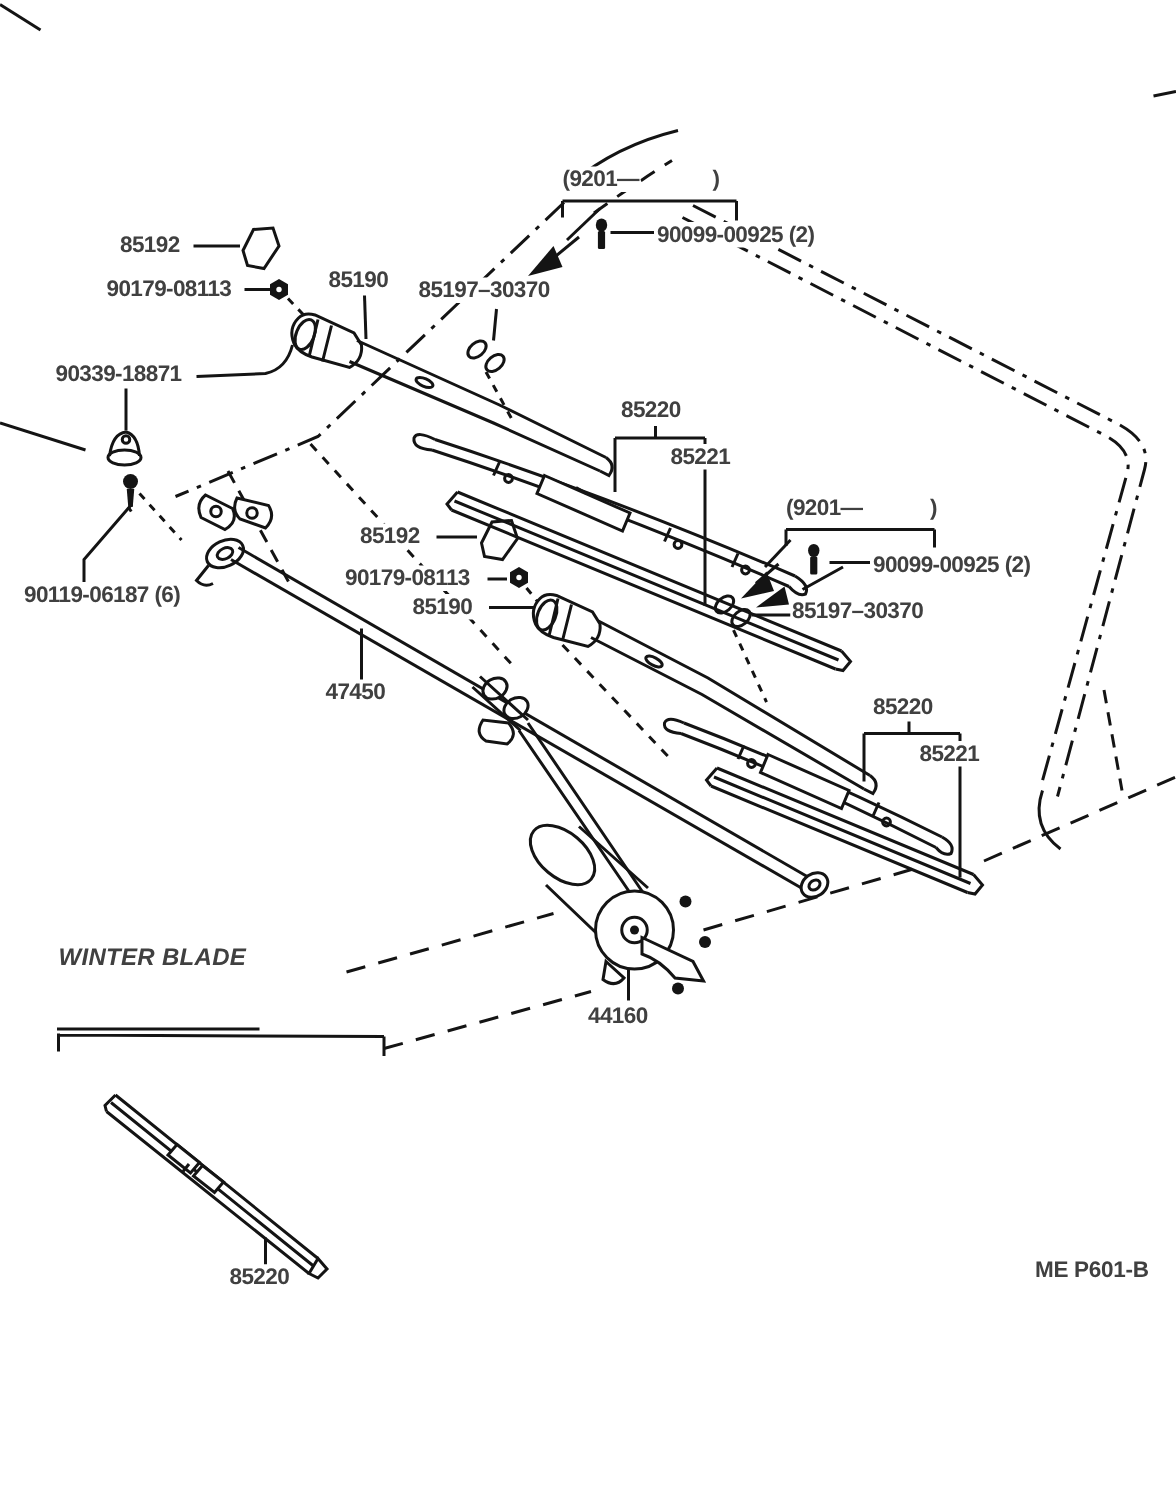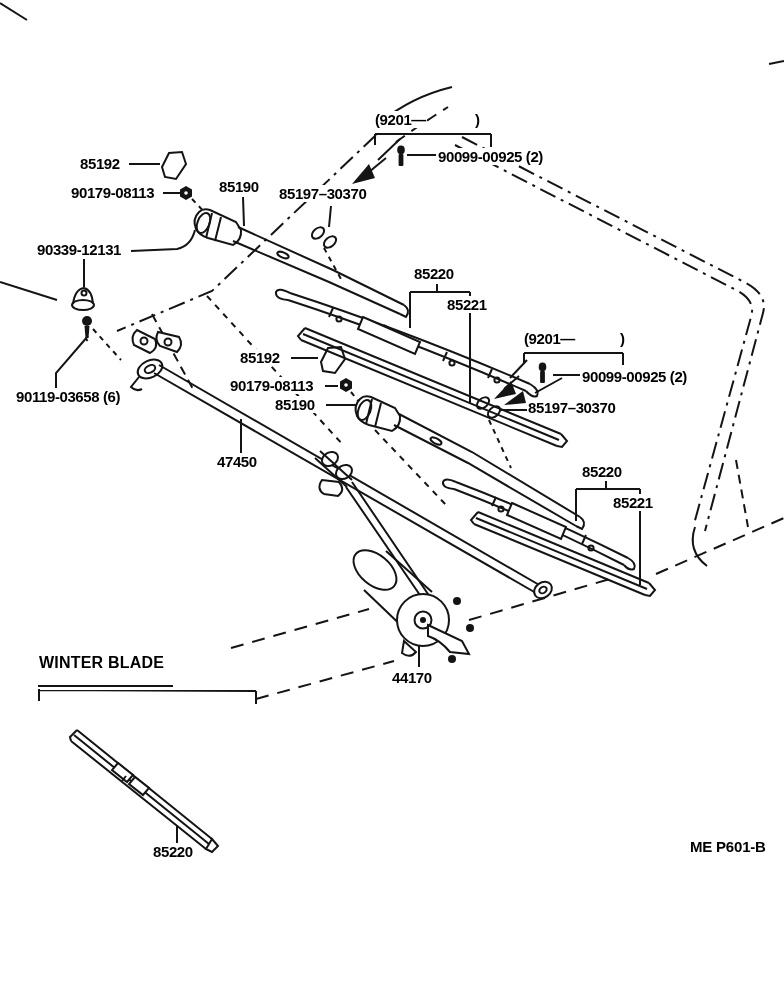--- a/index.html
+++ b/index.html
@@ -4,21 +4,21 @@
 <style>
   html,body{margin:0;padding:0;background:#fff;}
   body{width:784px;height:994px;font-family:"Liberation Sans",sans-serif;}
   #stage{position:relative;width:784px;height:994px;background:#fff;overflow:hidden;}
   #art{position:absolute;left:0;top:0;width:784px;height:994px;}
   #art *{vector-effect:none;}
   .stroke{stroke:#141414;fill:none;stroke-width:2;}
   .fillw{fill:#fff;}
   .ink{fill:#141414;stroke:none;}
   .lbl{position:absolute;font-weight:bold;font-size:15px;line-height:17px;
-       letter-spacing:-0.4px;color:#000000;background:#fff;padding:0 1px;
+       letter-spacing:-0.4px;color:#404040;background:#fff;padding:0 1px;
        white-space:pre;z-index:2;}
   .heading{font-size:16px;letter-spacing:0.2px;}
   .code{letter-spacing:-0.2px;}
 </style>
 </head>
 <body>
 
 <div id="stage">
 
 <svg id="art" viewBox="0 0 784 994" xmlns="http://www.w3.org/2000/svg">
@@ -245,33 +245,33 @@
 </svg>
 
 <div>
       <div class="lbl" style="left: 374px; top: 111px;">(9201—</div>
       <div class="lbl" style="left: 474px; top: 111px;">)</div>
       <div class="lbl" style="left: 437px; top: 148px;">90099-00925 (2)</div>
       <div class="lbl" style="left: 79px; top: 155px;">85192</div>
       <div class="lbl" style="left: 70px; top: 184px;">90179-08113</div>
       <div class="lbl" style="left: 218px; top: 178px;">85190</div>
       <div class="lbl" style="left: 278px; top: 185px;">85197–30370</div>
-      <div class="lbl" style="left: 36px; top: 241px;">90339-12131</div>
+      <div class="lbl" style="left: 36px; top: 241px;">90339-18871</div>
       <div class="lbl" style="left: 413px; top: 265px;">85220</div>
       <div class="lbl" style="left: 446px; top: 296px;">85221</div>
-      <div class="lbl" style="left: 15px; top: 388px;">90119-03658 (6)</div>
+      <div class="lbl" style="left: 15px; top: 388px;">90119-06187 (6)</div>
       <div class="lbl" style="left: 523px; top: 330px;">(9201—</div>
       <div class="lbl" style="left: 619px; top: 330px;">)</div>
       <div class="lbl" style="left: 581px; top: 368px;">90099-00925 (2)</div>
       <div class="lbl" style="left: 239px; top: 349px;">85192</div>
       <div class="lbl" style="left: 229px; top: 377px;">90179-08113</div>
       <div class="lbl" style="left: 274px; top: 396px;">85190</div>
       <div class="lbl" style="left: 527px; top: 399px;">85197–30370</div>
       <div class="lbl" style="left: 216px; top: 453px;">47450</div>
       <div class="lbl" style="left: 581px; top: 463px;">85220</div>
       <div class="lbl" style="left: 612px; top: 494px;">85221</div>
-      <div class="lbl" style="left: 391px; top: 669px;">44170</div>
-      <div class="lbl heading" style="left: 38px; top: 654px;">WINTER BLADE</div>
+      <div class="lbl" style="left: 391px; top: 669px;">44160</div>
+      <div class="lbl heading" style="left: 38px; top: 630px; font-style: italic;">WINTER BLADE</div>
       <div class="lbl" style="left: 152px; top: 843px;">85220</div>
       <div class="lbl code" style="left: 689px; top: 838px;">ME P601-B</div>
     </div>
 
 </div>
 
 </body></html>

